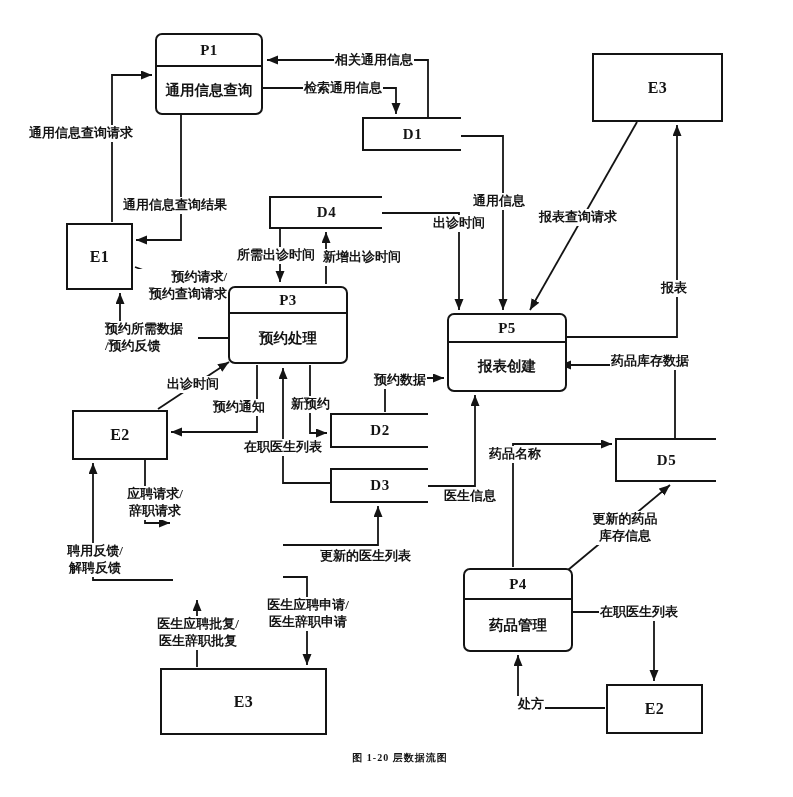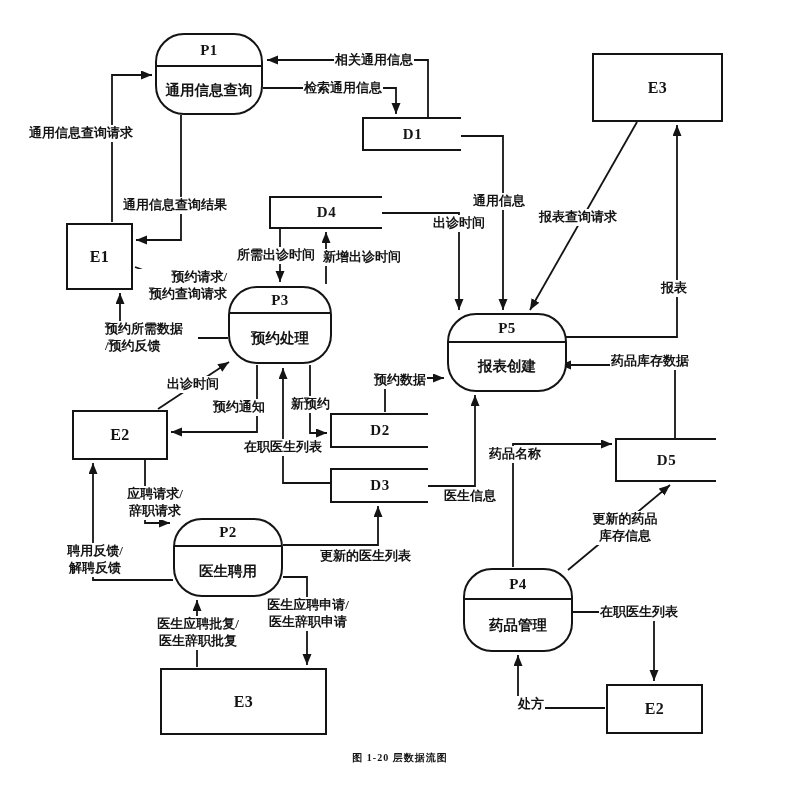--- a/index.html
+++ b/index.html
@@ -1,20 +1,20 @@
 <!DOCTYPE html>
 <html><head>
 <meta charset="utf-8">
 <style>
   html,body{margin:0;padding:0;background:#fff;}
   .page{position:relative;width:793px;height:797px;background:#ffffff;overflow:hidden;
         font-family:"Liberation Serif","DejaVu Serif",serif;color:#141414;}
   svg.wires{position:absolute;left:0;top:0;z-index:1;}
   .node{position:absolute;z-index:2;background:#fff;box-sizing:border-box;}
-  .proc{border:2px solid #141414;border-radius:29px;display:flex;flex-direction:column;}
+  .proc{border:2px solid #141414;border-radius:7px;display:flex;flex-direction:column;}
   .proc-id{border-bottom:2px solid #141414;display:flex;align-items:center;justify-content:center;
            font-weight:bold;font-size:15px;letter-spacing:.5px;}
   .proc-name{flex:1;display:flex;align-items:center;justify-content:center;
              font-size:14.5px;font-weight:bold;}
   .ent{border:2px solid #141414;display:flex;align-items:center;justify-content:center;
        font-weight:bold;font-size:16px;letter-spacing:.5px;}
   .store{border:2px solid #141414;border-right:none;display:flex;align-items:center;justify-content:center;
          font-weight:bold;font-size:15px;letter-spacing:.5px;}
   .fl{position:absolute;z-index:3;background:#fff;white-space:pre-line;
       font-size:13px;font-weight:bold;line-height:1.3;padding:0 1px;}
@@ -59,31 +59,27 @@
     <path d="M513 567 L513 444 L612 444" marker-end="url(#arr)"></path>
     <path d="M568 570 L670 485" marker-end="url(#arr)"></path>
     <path d="M573 612 L654 612 L654 681" marker-end="url(#arr)"></path>
     <path d="M605 708 L518 708 L518 655" marker-end="url(#arr)"></path>
   </svg>
 
   <div class="node proc" style="left:155px;top:33px;width:108px;height:82px">
     <div class="proc-id" style="height:30px">P1</div>
     <div class="proc-name">通用信息查询</div>
   </div>
-  <div class="node proc" style="left:228px;top:286px;width:104px;height:78px">
+  <div class="node proc" style="left:228px;top:286px;width:120px;height:78px">
     <div class="proc-id" style="height:24px">P3</div>
     <div class="proc-name">预约处理</div>
   </div>
   <div class="node proc" style="left:447px;top:313px;width:120px;height:79px">
     <div class="proc-id" style="height:26px">P5</div>
     <div class="proc-name">报表创建</div>
-  </div>
-  <div class="node proc" style="left:173px;top:518px;width:110px;height:79px">
-    <div class="proc-id" style="height:25px">P2</div>
-    <div class="proc-name">医生聘用</div>
   </div>
   <div class="node proc" style="left:463px;top:568px;width:110px;height:84px">
     <div class="proc-id" style="height:28px">P4</div>
     <div class="proc-name">药品管理</div>
   </div>
 
   <div class="node ent" style="left:66px;top:223px;width:67px;height:67px">E1</div>
   <div class="node ent" style="left:72px;top:410px;width:96px;height:50px">E2</div>
   <div class="node ent" style="left:592px;top:53px;width:131px;height:69px">E3</div>
   <div class="node ent" style="left:160px;top:668px;width:167px;height:67px">E3</div>

